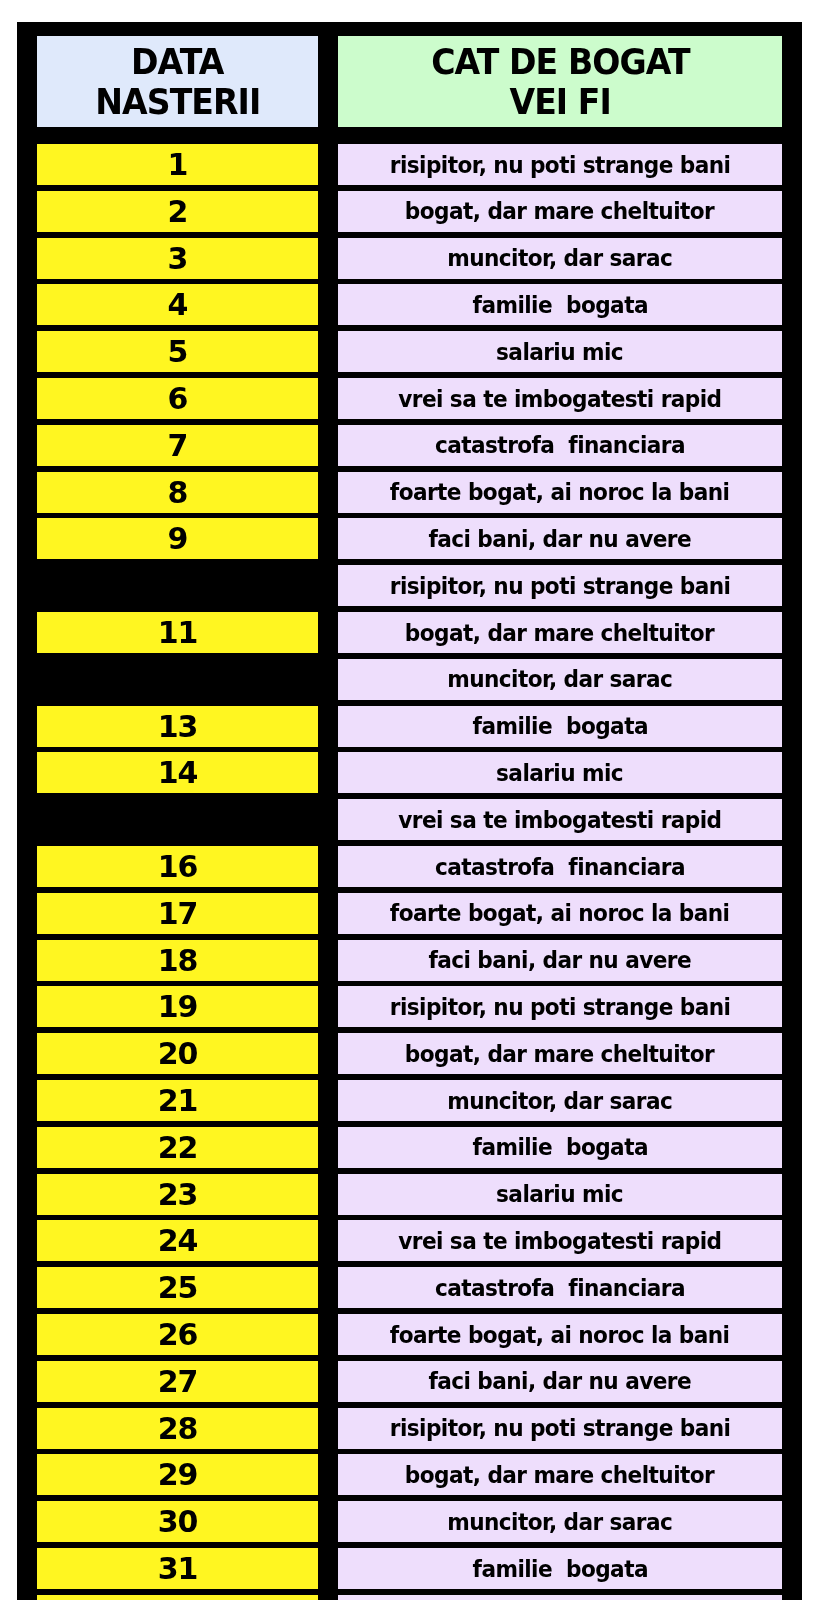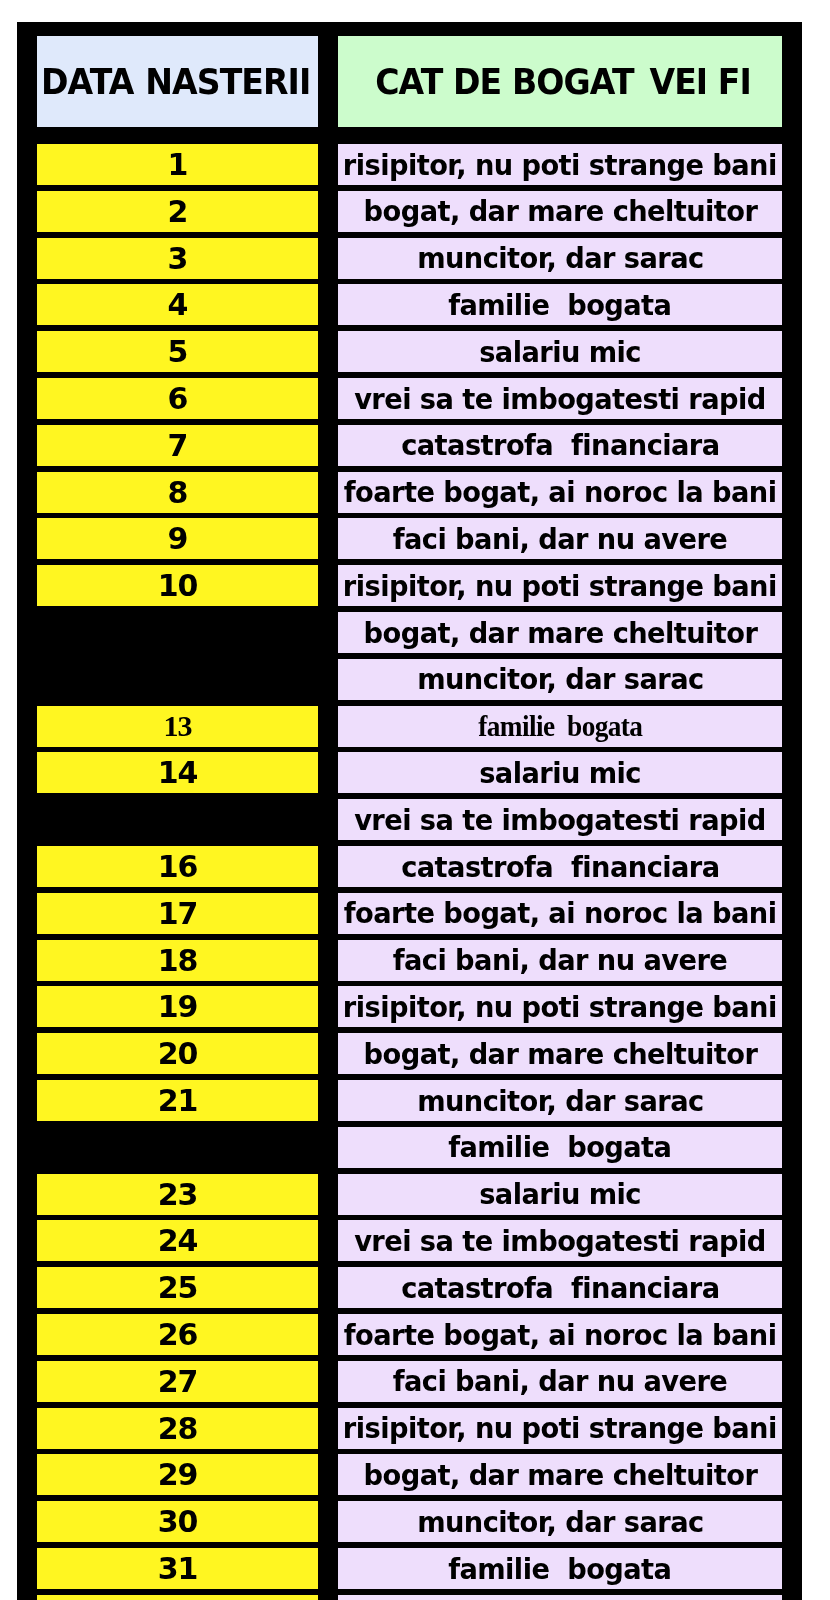--- a/index.html
+++ b/index.html
@@ -7,41 +7,41 @@
     width:830px; height:1600px; overflow:hidden; position:relative;
     background:#ffffff;
     font-family:"DejaVu Sans", "Liberation Sans", sans-serif;
   }
   .frame {
     position:absolute; left:17px; top:22px; width:785px; height:1600px;
     background:#000000;
   }
   .header-cell {
     position:absolute; top:36px; height:91px;
-    display:flex; flex-direction:row; align-items:center; justify-content:center;
+    display:flex; flex-direction:column; align-items:center; justify-content:center;
     font-weight:bold; color:#000; text-align:center;
     font-size:36px; line-height:40px; letter-spacing:-1px;
   }
   .h-left  { left:37px;  width:281px; background:#dfe9fb; }
   .h-right { left:338px; width:444px; background:#ccfccc; }
   .h-left span, .h-right span { display:block; transform:scaleX(0.92); }
   .row {
     position:absolute; height:41px; left:0; width:830px;
   }
   .num-cell {
     position:absolute; left:37px; width:281px; top:0; height:41px;
     background:#fff621;
     display:flex; align-items:center; justify-content:center;
     font-weight:bold; font-size:30px; color:#000; letter-spacing:-1px;
   }
   .text-cell {
     position:absolute; left:338px; width:444px; top:0; height:41px;
     background:#eedefc;
     display:flex; align-items:center; justify-content:center;
-    font-weight:bold; font-size:29px; color:#000; letter-spacing:-0.6px;
+    font-weight:bold; font-size:23px; color:#000; letter-spacing:-0.6px;
     white-space:pre;
   }
   .text-cell span { display:inline-block; transform:scaleX(0.94); }
 </style>
 </head>
 <body>
 
 <div class="frame"></div>
 
 <div class="header-cell h-left">
@@ -102,32 +102,32 @@
       </div>
       <div class="text-cell"><span>foarte bogat, ai noroc la bani</span></div>
     </div>
     <div class="row" style="top: 518.4px;">
       <div class="num-cell">
         <span>9</span>
       </div>
       <div class="text-cell"><span>faci bani, dar nu avere</span></div>
     </div>
     <div class="row" style="top: 565.2px;">
-      <div class="num-cell">
-        <span>10</span>
-      </div>
       <div class="text-cell"><span>risipitor, nu poti strange bani</span></div>
     </div>
     <div class="row" style="top: 612px;">
+      <div class="num-cell">
+        <span>11</span>
+      </div>
       <div class="text-cell"><span>bogat, dar mare cheltuitor</span></div>
     </div>
     <div class="row" style="top: 658.8px;">
       <div class="text-cell"><span>muncitor, dar sarac</span></div>
     </div>
-    <div class="row" style="top: 705.6px; font-family: Liberation Serif, serif;">
+    <div class="row" style="top: 705.6px;">
       <div class="num-cell">
         <span>13</span>
       </div>
       <div class="text-cell"><span>familie  bogata</span></div>
     </div>
     <div class="row" style="top: 752.4px;">
       <div class="num-cell">
         <span>14</span>
       </div>
       <div class="text-cell"><span>salariu mic</span></div>
@@ -165,20 +165,23 @@
       </div>
       <div class="text-cell"><span>bogat, dar mare cheltuitor</span></div>
     </div>
     <div class="row" style="top: 1080px;">
       <div class="num-cell">
         <span>21</span>
       </div>
       <div class="text-cell"><span>muncitor, dar sarac</span></div>
     </div>
     <div class="row" style="top: 1126.8px;">
+      <div class="num-cell">
+        <span>22</span>
+      </div>
       <div class="text-cell"><span>familie  bogata</span></div>
     </div>
     <div class="row" style="top: 1173.6px;">
       <div class="num-cell">
         <span>23</span>
       </div>
       <div class="text-cell"><span>salariu mic</span></div>
     </div>
     <div class="row" style="top: 1220.4px; padding-left: 16px;">
       <div class="num-cell">

